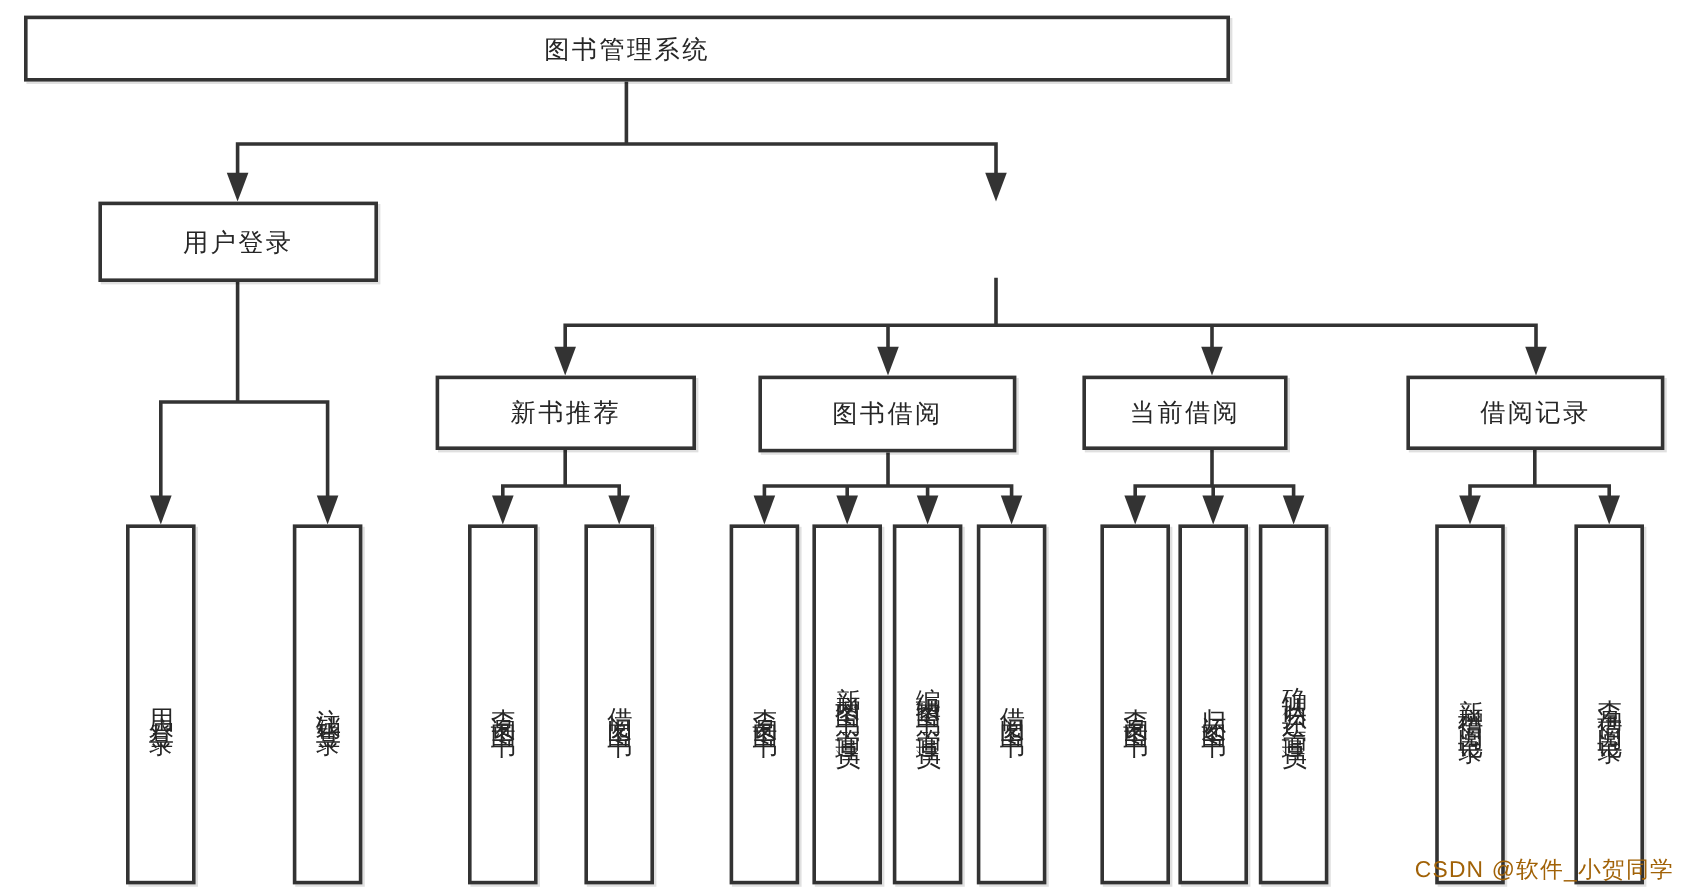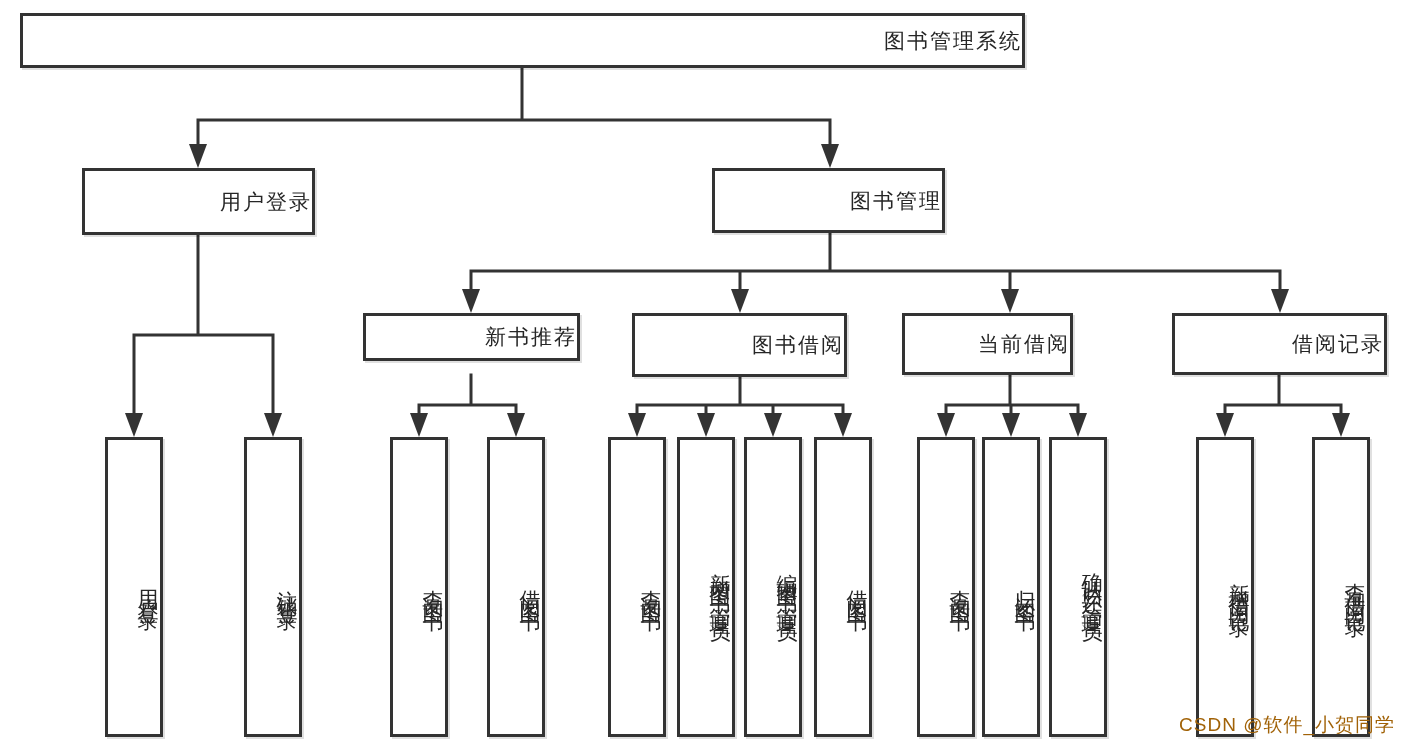--- a/index.html
+++ b/index.html
@@ -3,21 +3,21 @@
 <meta charset="utf-8">
 <style>
   html,body{margin:0;padding:0;background:#fff;}
   .stage{
     position:relative;width:1405px;height:747px;background:#ffffff;
     font-family:"Liberation Sans",sans-serif;overflow:hidden;color:#262626;
   }
   .wires{position:absolute;left:0;top:0;width:1405px;height:747px;}
   .node{
     position:absolute;background:#fff;border:3px solid #333333;box-sizing:border-box;
-    display:flex;align-items:center;justify-content:flex-end;
+    display:flex;align-items:center;justify-content:center;
     box-shadow:2px 2px 0 rgba(0,0,0,0.12);
   }
   .hnode{font-size:21px;letter-spacing:2px;}
   .vnode span{
     writing-mode:vertical-rl;font-size:21px;letter-spacing:7px;line-height:1.1;
     white-space:nowrap;
   }
   .watermark{
     position:absolute;right:10px;top:712px;font-size:19px;color:#a16207;
     letter-spacing:1px;white-space:nowrap;
@@ -73,25 +73,22 @@
     </g>
   </svg>
 
   <div class="node hnode" style="left:20px;top:13px;width:1005px;height:55px">
     <span>图书管理系统</span>
   </div>
 
   <div class="node hnode" style="left:82px;top:168px;width:233px;height:67px">
     <span>用户登录</span>
   </div>
-  <div class="node hnode" style="left:712px;top:168px;width:233px;height:65px">
-    <span>图书管理</span>
-  </div>
 
-  <div class="node hnode" style="left:363px;top:313px;width:217px;height:48px">
+  <div class="node hnode" style="left:363px;top:313px;width:217px;height:62px">
     <span>新书推荐</span>
   </div>
   <div class="node hnode" style="left:632px;top:313px;width:215px;height:64px">
     <span>图书借阅</span>
   </div>
   <div class="node hnode" style="left:902px;top:313px;width:171px;height:62px">
     <span>当前借阅</span>
   </div>
   <div class="node hnode" style="left:1172px;top:313px;width:215px;height:62px">
     <span>借阅记录</span>

